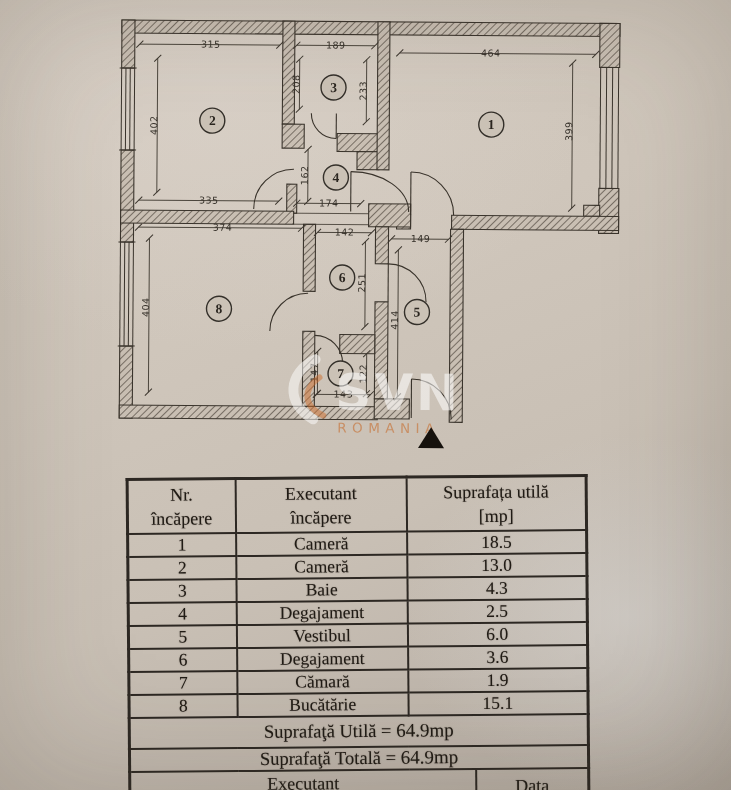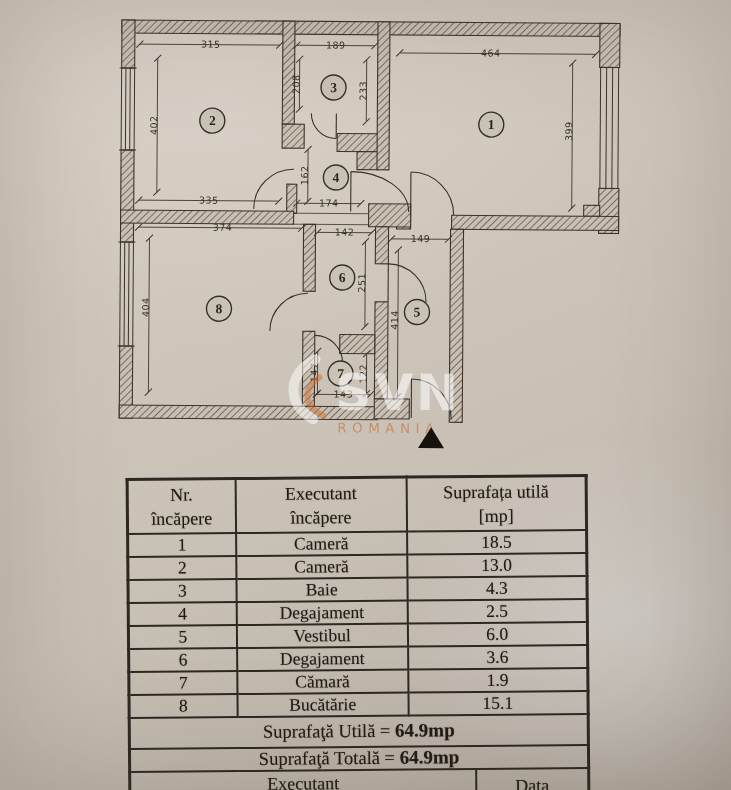--- a/index.html
+++ b/index.html
@@ -25,21 +25,21 @@
     color:#201b15;
     text-shadow:0 0 1.2px rgba(46,36,26,0.45);
   }
   table.sheet{border-collapse:collapse;width:462px;border:3px solid #2d2823;background:transparent;}
   table.sheet th, table.sheet td{border:2px solid #2d2823;padding:0;text-align:center;vertical-align:middle;}
   table.sheet th{font-weight:normal;font-size:18px;line-height:1.35;white-space:pre-line;height:52px;}
   table.sheet td{font-size:17.5px;height:21px;line-height:1.1;}
   col.c1{width:107px;} col.c2{width:169px;} col.c3{width:178px;}
   tr.sum-row td{height:29px;font-size:18.5px;}
   tr.sum-row.totala td{height:21px;}
-  .sum-val{font-weight:bold;font-size:19px;}
+  .sum-val{font-weight:normal;font-size:19px;}
   td.footcell{padding:0;height:34px;vertical-align:top;}
   .footwrap{display:flex;width:100%;height:100%;}
   .foot-left{width:344px;border-right:2px solid #2d2823;text-align:center;font-size:18px;padding-top:3px;}
   .foot-right{flex:1;text-align:center;font-size:18px;padding-top:7px;}
 </style>
 </head>
 <body>
 
 <svg class="plan-svg" width="731" height="462" viewBox="0 0 731 462">
   <defs>

